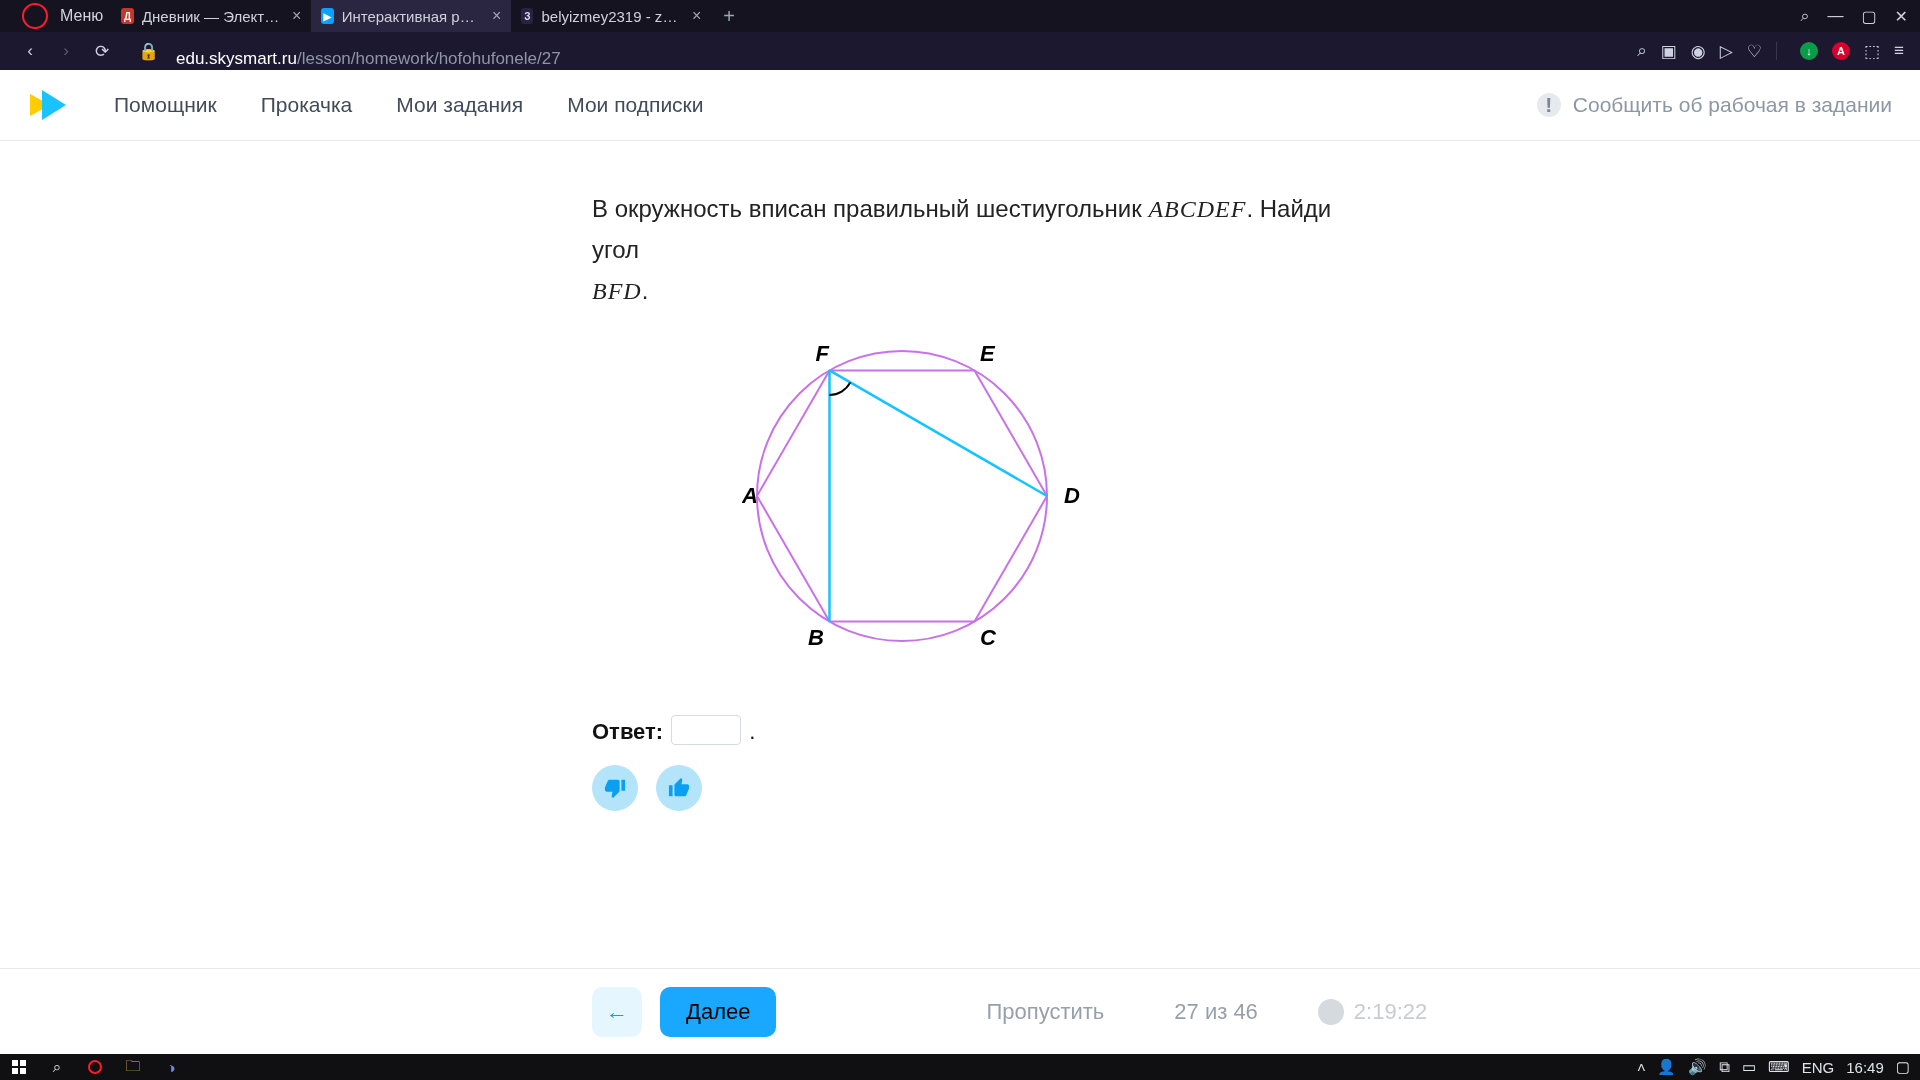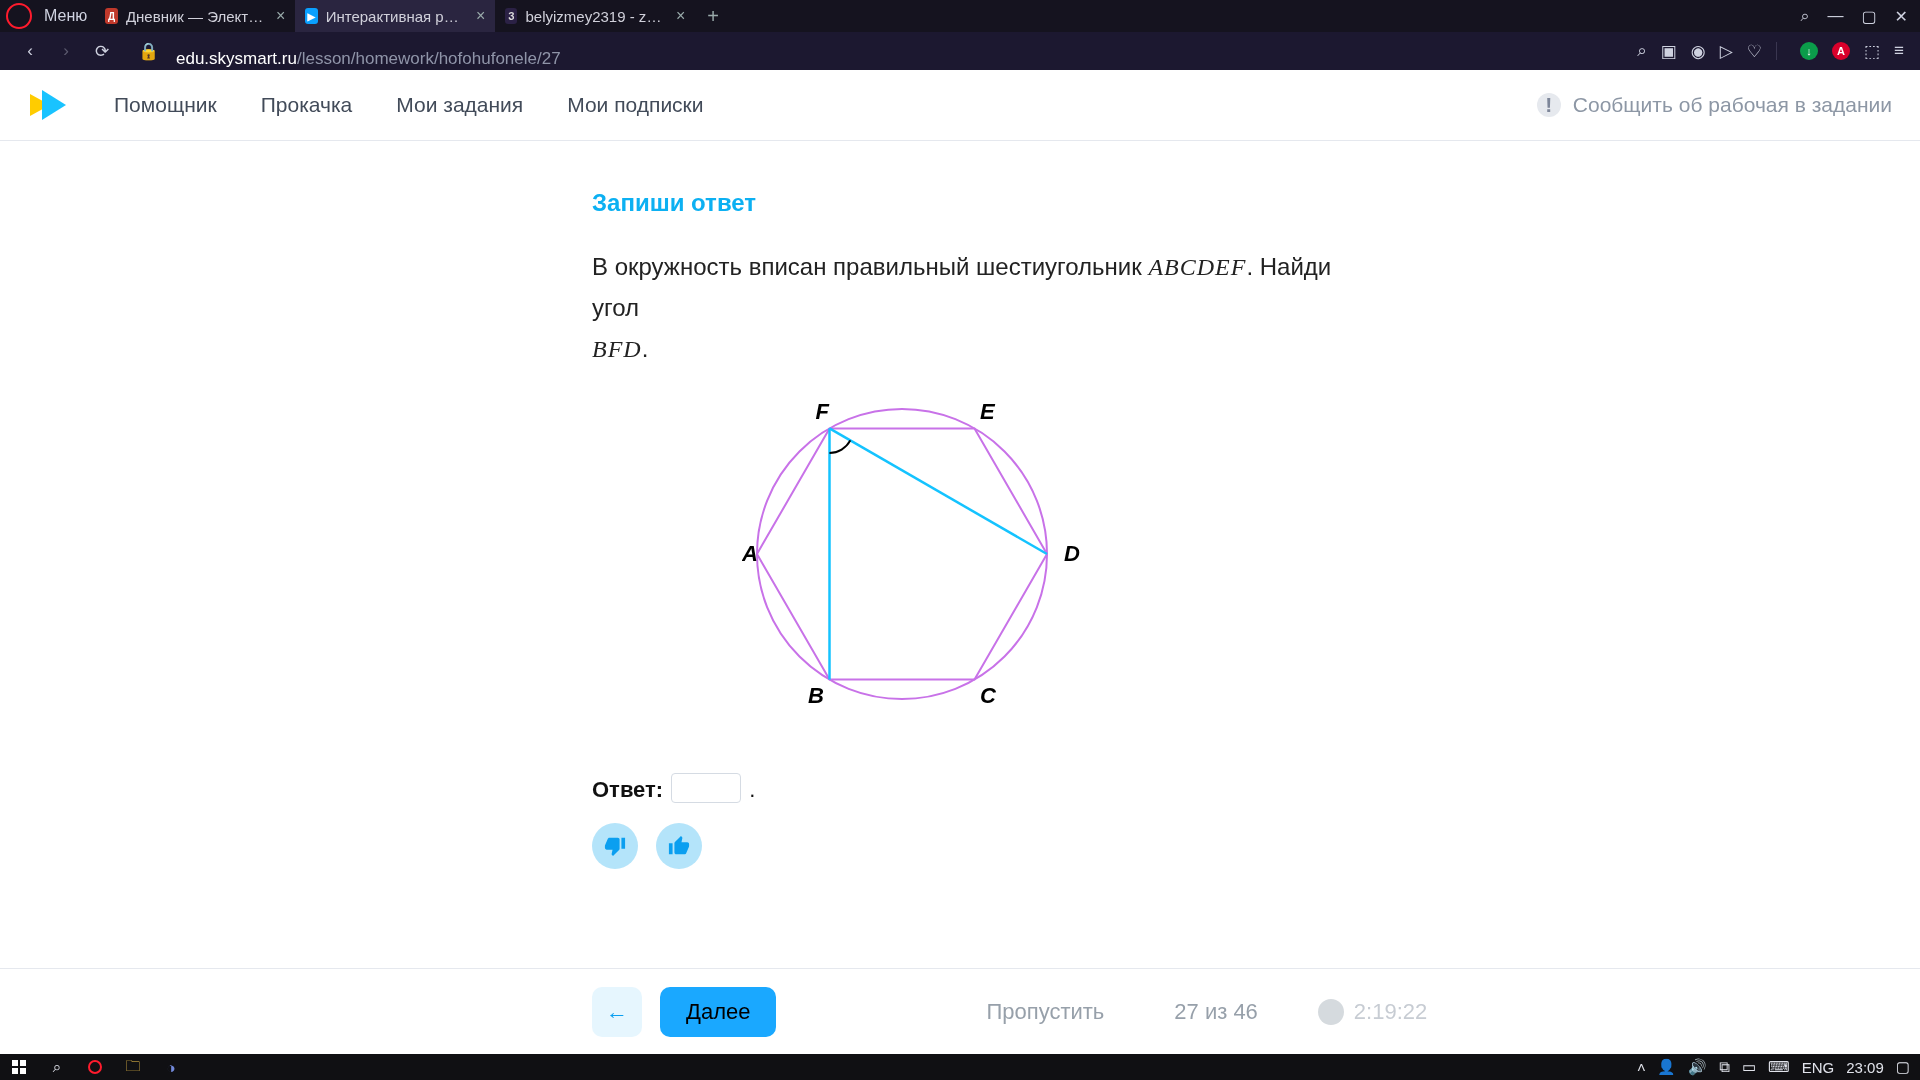--- a/index.html
+++ b/index.html
@@ -1,19 +1,19 @@
 <!DOCTYPE html>
 <html><head>
 <meta charset="utf-8">
 <style>
   * { box-sizing: border-box; margin: 0; padding: 0; }
   html, body { width: 1920px; height: 1080px; font-family: Arial, Helvetica, sans-serif; background: #fff; overflow: hidden; }
 
   
-  .titlebar { height: 32px; background: #15131f; display: flex; align-items: center; color: #cfd2e0; font-size: 16px; }
+  .titlebar { height: 32px; background: #15131f; display: flex; align-items: center; color: #cfd2e0; font-size: 16px; padding-left: 16px; }
   .opera-o { width: 26px; height: 26px; margin: 0 4px 0 6px; border: 2px solid #ff1b2d; border-radius: 50%; }
   .titlebar .menu { padding: 0 8px; }
   .tab { height: 32px; display: flex; align-items: center; padding: 0 10px; gap: 8px; color: #d0d0da; max-width: 200px; }
   .tab.active { background: #2a2540; }
   .tab .fav { width: 16px; height: 16px; border-radius: 3px; display: flex; align-items: center; justify-content: center; font-size: 10px; font-weight: bold;}
   .tab .fav.red { background: #c0392b; color:#fff;}
   .tab .fav.blue { background: #0aa0ff; color:#fff;}
   .tab .fav.purple { background: #2b2145; color:#ddd;}
   .tab .label { font-size: 15px; white-space: nowrap; overflow: hidden; text-overflow: ellipsis; }
   .tab .x { font-size: 16px; padding-left: 4px; color: #9aa; }
@@ -145,21 +145,20 @@
   </div>
   <div class="sh-spacer"></div>
   <div class="report">
     <span class="bang">!</span>
     <span>Сообщить об рабочая в задании</span>
   </div>
 </div>
 
 <div class="content">
   <div class="task">
-    <div class="task-title">Запиши ответ</div>
     <div class="task-text">
       <span>В окружность вписан правильный шестиугольник </span><span class="mathit">ABCDEF</span><span>. Найди угол </span><br><span class="mathit">BFD</span><span>.</span>
     </div>
 
     <div class="figure">
       <svg width="340" height="320" viewBox="0 0 340 320">
 
         <circle cx="160" cy="155" r="145" fill="none" stroke="#c872e8" stroke-width="2"></circle>
 
         <polygon points="232.5,29.4 305,155 232.5,280.6 87.5,280.6 15,155 87.5,29.4" fill="none" stroke="#c872e8" stroke-width="2"></polygon>
@@ -234,16 +233,16 @@
   </div>
   <div class="tb-spacer"></div>
   <div class="tray">
     <span>˄</span>
     <span>👤</span>
     <span>🔊</span>
     <span>⧉</span>
     <span>▭</span>
     <span>⌨</span>
     <span>ENG</span>
-    <span>23:09</span>
+    <span>16:49</span>
     <span>▢</span>
   </div>
 </div>
 
 </body></html>

